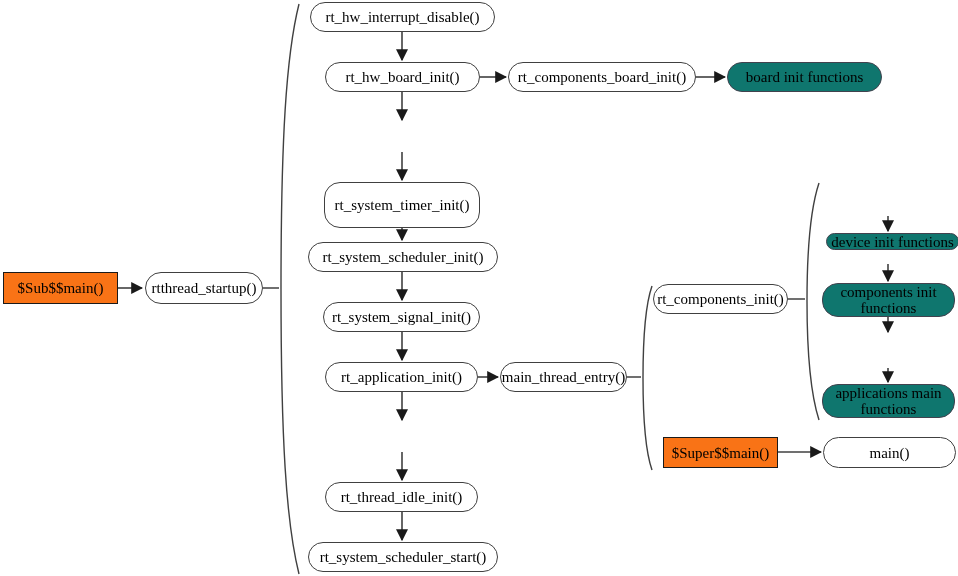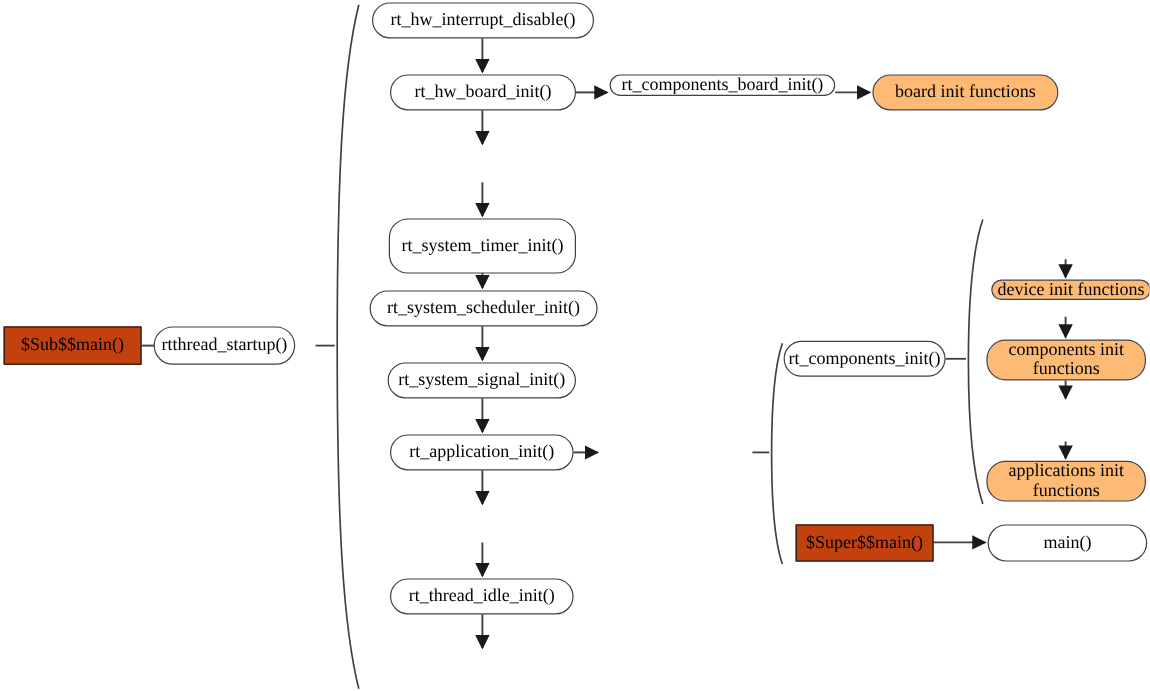--- a/index.html
+++ b/index.html
@@ -28,27 +28,27 @@
     line-height: 16px;
     white-space: nowrap;
     z-index: 2;
   }
   .pill {
     background: #ffffff;
     border: 1.6px solid #404040;
     border-radius: 16px;
   }
   .pill-blue {
-    background: #fdba74;
+    background: #0f766e;
     border: 1.6px solid #42424e;
     border-radius: 16px;
     white-space: normal;
   }
   .box-tan {
-    background: #c2410c;
+    background: #f97316;
     border: 1.6px solid #1a1a1a;
     border-radius: 0;
   }
 </style>
 </head>
 <body>
 
 <div class="canvas">
 
   <svg class="layer" width="958" height="576" viewBox="0 0 958 576">
@@ -92,33 +92,35 @@
       <line x1="778" y1="452" x2="821" y2="452" marker-end="url(#arrow)"></line>
 
       <line x1="888" y1="216" x2="888" y2="231" marker-end="url(#arrow)"></line>
       <line x1="888" y1="264" x2="888" y2="281" marker-end="url(#arrow)"></line>
       <line x1="888" y1="317" x2="888" y2="332" marker-end="url(#arrow)"></line>
       <line x1="888" y1="368" x2="888" y2="382" marker-end="url(#arrow)"></line>
     </g>
   </svg>
 
   <div class="node box-tan" style="left:3px;top:272px;width:115px;height:32px">$Sub$$main()</div>
-  <div class="node pill" style="left:128px;top:272px;width:118px;height:32px">rtthread_startup()</div>
+  <div class="node pill" style="left:145px;top:272px;width:118px;height:32px">rtthread_startup()</div>
 
   <div class="node pill" style="left:310px;top:2px;width:185px;height:30px">rt_hw_interrupt_disable()</div>
   <div class="node pill" style="left:325px;top:62px;width:155px;height:30px">rt_hw_board_init()</div>
-  <div class="node pill" style="left:508px;top:62px;width:188px;height:18px">rt_components_board_init()</div>
+  <div class="node pill" style="left:508px;top:62px;width:188px;height:30px">rt_components_board_init()</div>
   <div class="node pill-blue" style="left:727px;top:62px;width:155px;height:30px">board init functions</div>
   <div class="node pill" style="left:324px;top:182px;width:156px;height:46px">rt_system_timer_init()</div>
   <div class="node pill" style="left:308px;top:242px;width:190px;height:30px">rt_system_scheduler_init()</div>
   <div class="node pill" style="left:323px;top:302px;width:157px;height:30px">rt_system_signal_init()</div>
   <div class="node pill" style="left:325px;top:362px;width:153px;height:30px">rt_application_init()</div>
   <div class="node pill" style="left:325px;top:482px;width:153px;height:30px">rt_thread_idle_init()</div>
+  <div class="node pill" style="left:308px;top:542px;width:190px;height:30px">rt_system_scheduler_start()</div>
 
+  <div class="node pill" style="left:500px;top:362px;width:127px;height:30px">main_thread_entry()</div>
   <div class="node pill" style="left:653px;top:284px;width:135px;height:30px">rt_components_init()</div>
   <div class="node box-tan" style="left:663px;top:437px;width:115px;height:31px">$Super$$main()</div>
   <div class="node pill" style="left:823px;top:437px;width:133px;height:31px">main()</div>
 
   <div class="node pill-blue" style="left:826px;top:233px;width:133px;height:17px">device init functions</div>
   <div class="node pill-blue" style="left:822px;top:283px;width:133px;height:34px">components init functions</div>
-  <div class="node pill-blue" style="left:822px;top:384px;width:133px;height:34px">applications init functions</div>
+  <div class="node pill-blue" style="left:822px;top:384px;width:133px;height:34px">applications main functions</div>
 
 </div>
 
 </body></html>

